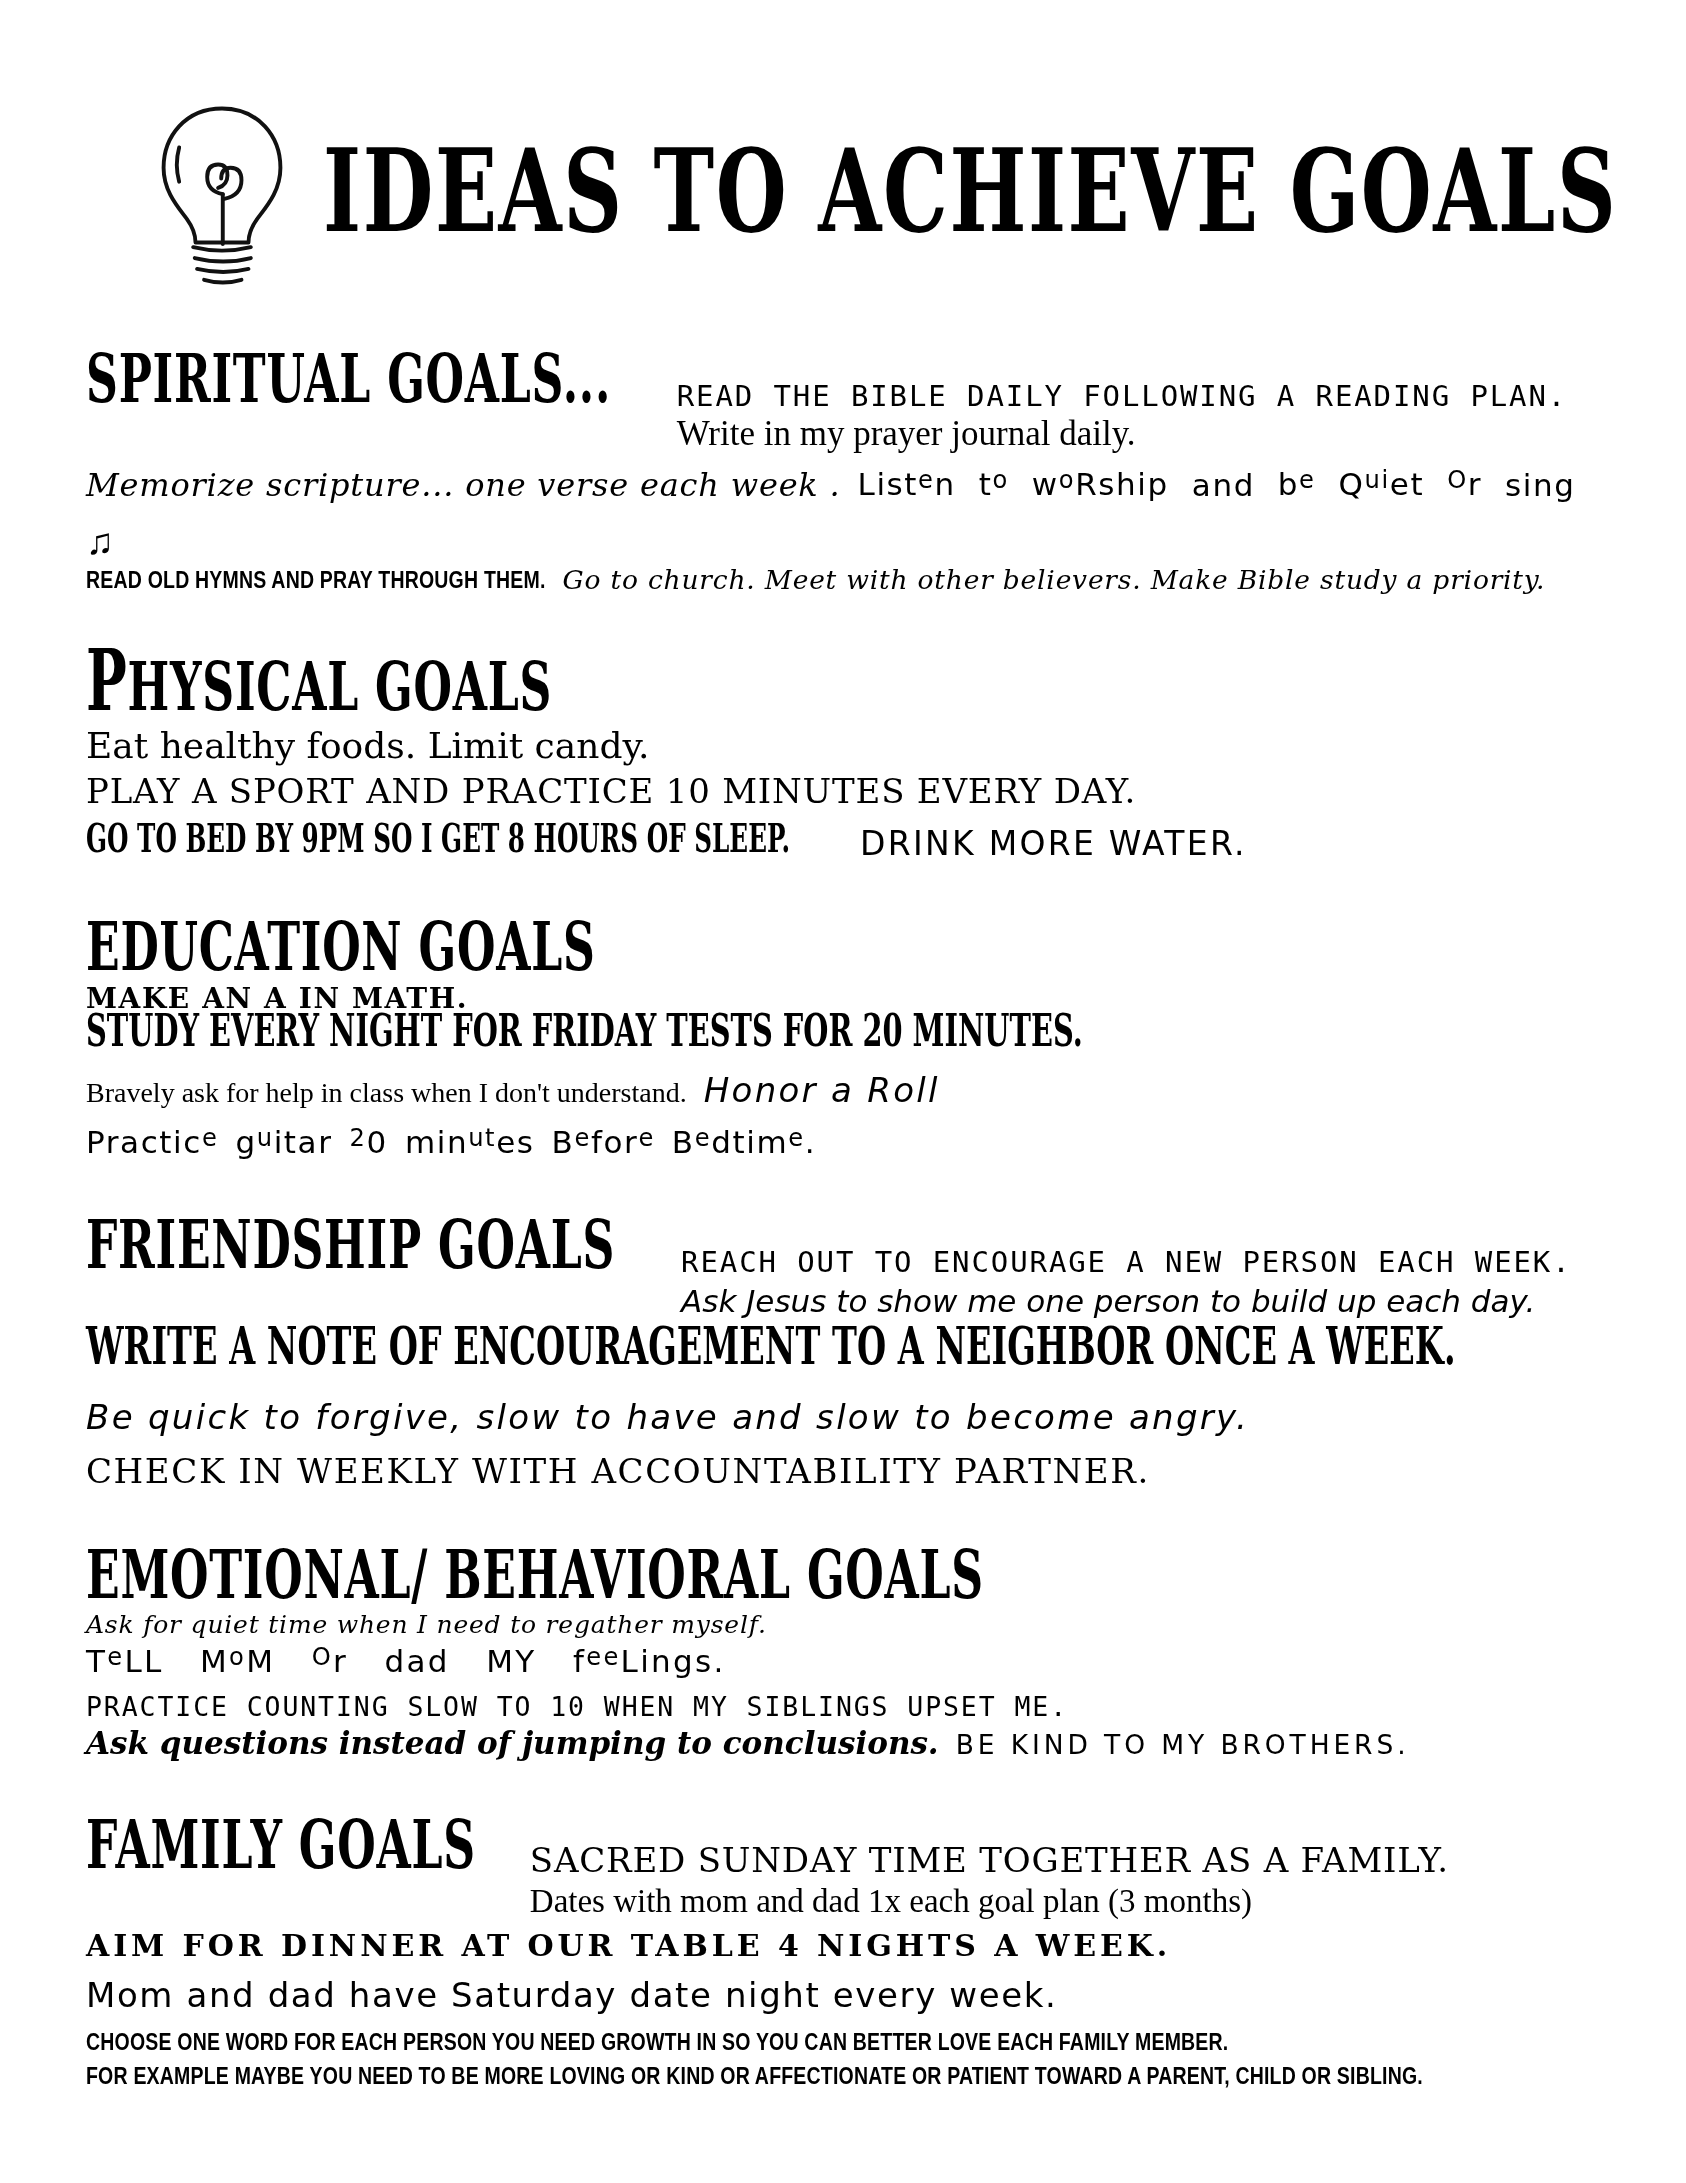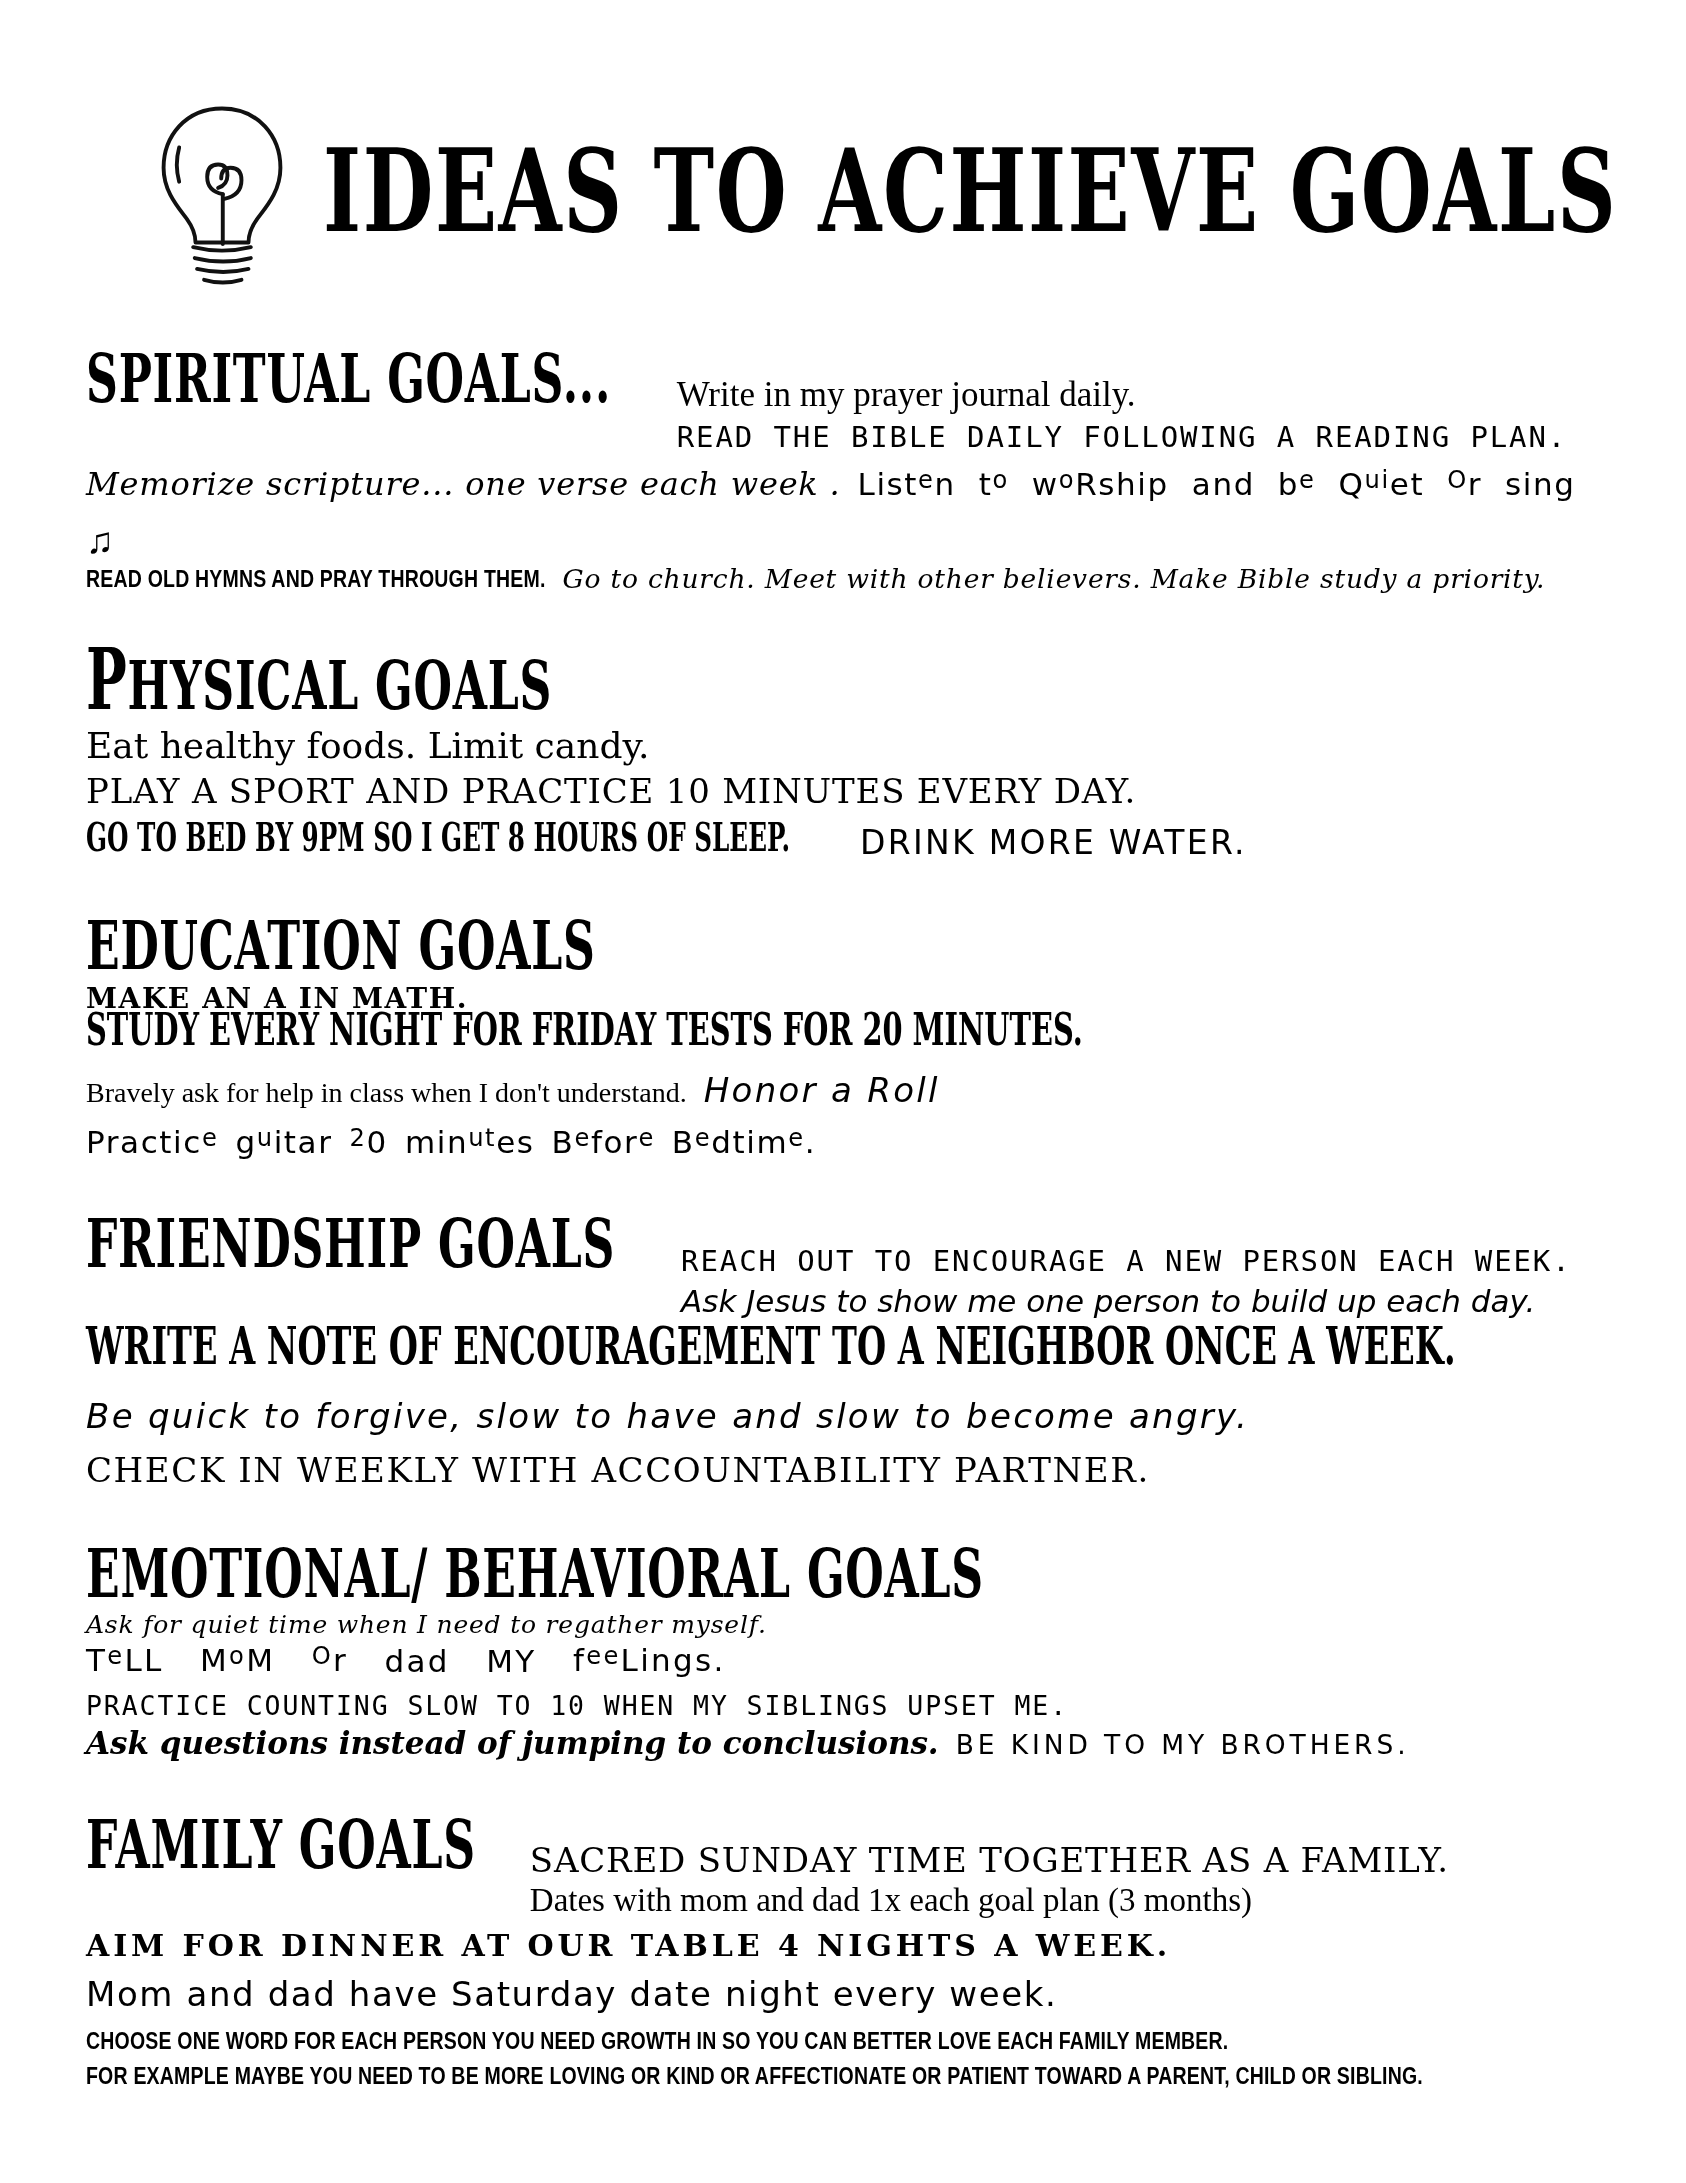--- a/index.html
+++ b/index.html
@@ -180,22 +180,22 @@
         </g>
       </svg>
     </div>
     <div class="title">Ideas to achieve goals</div>
   </div>
 
   <div class="section">
     <div class="section-head">
       <div class="heading">Spiritual goals...</div>
       <div style="display:flex;flex-direction:column;">
+        <div class="line s-mono-caps" style="margin-top:4.7px;">Read the Bible daily following a reading plan.</div>
         <div class="line s-thin-serif">Write in my prayer journal daily.</div>
-        <div class="line s-mono-caps" style="margin-top:4.7px;">Read the Bible daily following a reading plan.</div>
       </div>
     </div>
     <div class="row" style="margin-top:11px;text-align:center;">
       <div class="s-script">Memorize scripture... one verse each week .</div>
       <div class="s-hand nowrap mix">
         <span>List<span class="up">e</span>n</span>
         <span>&nbsp;t<span class="up">o</span>&nbsp;</span>
         <span>w<span class="up">o</span>Rship</span>
         <span>&nbsp;and&nbsp;</span>
         <span>b<span class="up">e</span></span>

